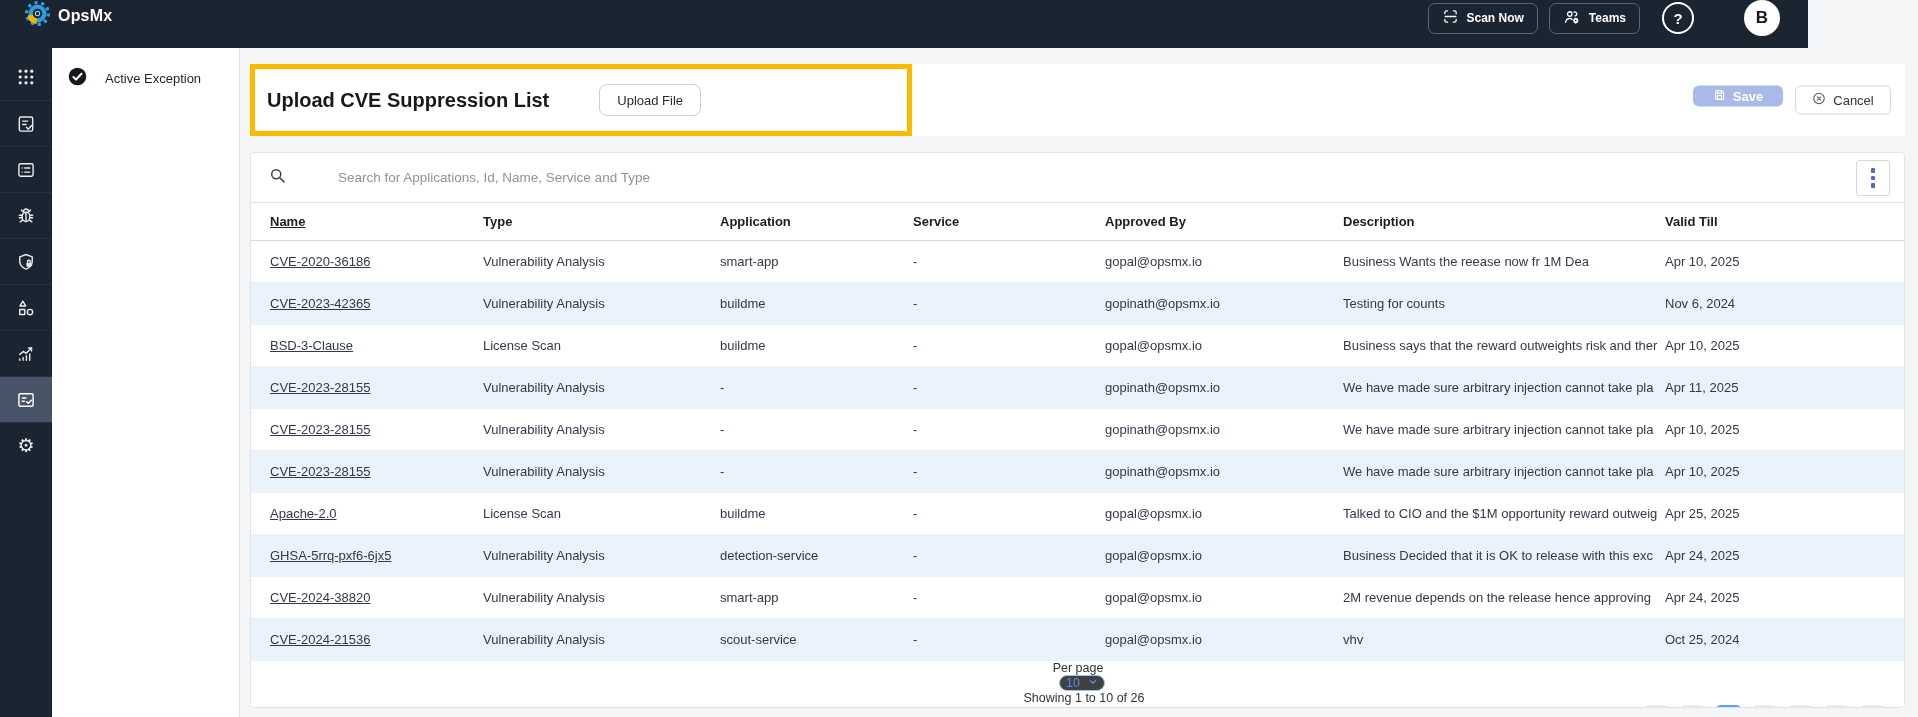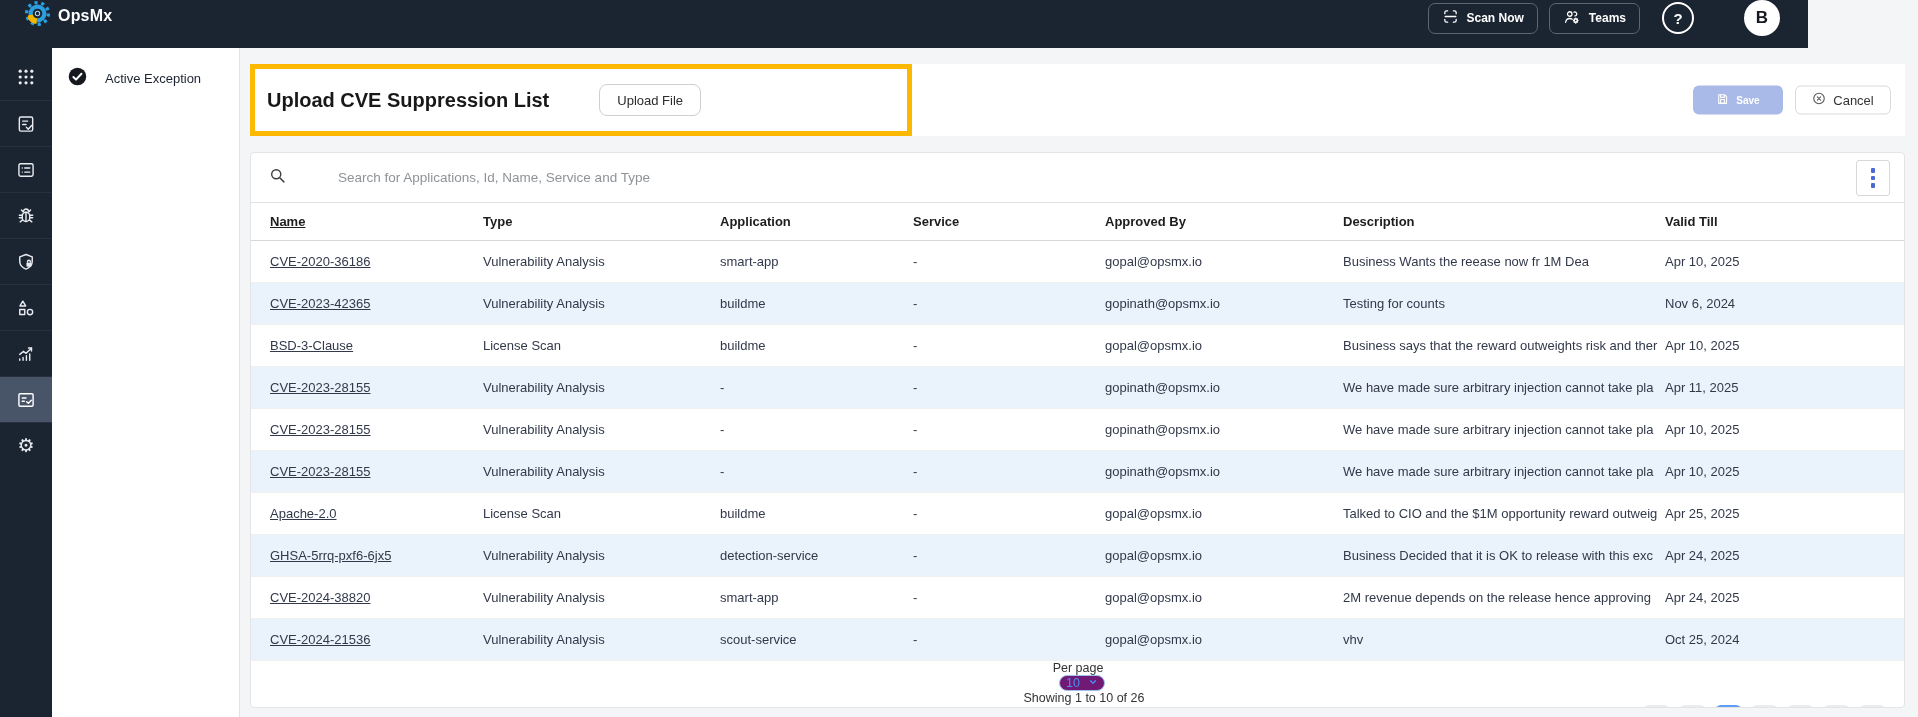--- a/index.html
+++ b/index.html
@@ -31,21 +31,21 @@
   .side-label{font-size:13px;font-weight:400;color:#1d2330;}
 
   
   .main{position:absolute;left:240px;top:48px;width:1678px;height:669px;background:#f4f5f7;}
 
   .band{position:absolute;left:10px;top:16px;width:1655px;height:72px;background:#fff;}
   .goldbox{position:absolute;left:0;top:0;width:662px;height:72px;box-sizing:border-box;border:5px solid #fcb900;background:#fff;display:flex;align-items:center;padding-left:12px;}
   .goldbox-title{font-size:20px;font-weight:700;color:#181818;}
   .upload-btn{margin-left:50px;height:32px;padding:0 17px;background:#fff;border:1px solid #cfcfcf;border-radius:8px;font-size:13px;color:#2b2b2b;cursor:pointer;}
   .band-actions{position:absolute;right:14px;top:50%;transform:translateY(-50%);display:flex;gap:12px;}
-  .save-btn{display:flex;align-items:center;justify-content:center;gap:7px;width:90px;height:29px;background:#a9b9e8;color:#fff;border:none;border-radius:6px;font-size:10px;font-weight:600;cursor:default;}
+  .save-btn{display:flex;align-items:center;justify-content:center;gap:7px;width:90px;height:21px;background:#a9b9e8;color:#fff;border:none;border-radius:6px;font-size:13px;font-weight:600;cursor:default;}
   .cancel-btn{display:flex;align-items:center;justify-content:center;gap:7px;width:96px;height:29px;background:#fff;color:#333;border:1px solid #d9d9d9;border-radius:6px;font-size:13px;cursor:pointer;}
 
   
   .card{position:absolute;left:10px;top:104px;width:1655px;height:556px;background:#fff;border:1px solid #e4e4e4;border-radius:4px;box-sizing:border-box;overflow:hidden;}
   .search-row{position:relative;height:50px;border-bottom:1px solid #e2e2e2;display:flex;align-items:center;padding:0 0 0 18px;box-sizing:border-box;gap:40px;}
   .search-input{border:none;outline:none;flex:0 0 900px;margin-left:10px;font-size:13.5px;color:#333;background:transparent;font-family:inherit;}
   .search-input::placeholder{color:#8f9398;}
   .kebab-btn{position:absolute;right:14px;top:7px;width:34px;height:36px;border:1px solid #d8d8d8;border-radius:3px;background:#fff;display:flex;flex-direction:column;align-items:center;justify-content:center;gap:3px;cursor:pointer;}
   .kebab-btn i{width:4.5px;height:4.5px;border-radius:1px;background:#4c68d2;}
 
@@ -53,21 +53,21 @@
   .thead{height:38px;border-bottom:1px solid #d8d8d8;box-sizing:border-box;}
   .hcell{font-size:13px;font-weight:700;color:#1d1d1d;white-space:nowrap;overflow:hidden;}
   .trow{height:42px;border-bottom:1px solid #f0f0f0;box-sizing:border-box;cursor:pointer;}
   .trow:nth-child(even){background:#eaf2fb;}
   .tcell{font-size:13px;color:#32394a;white-space:nowrap;overflow:hidden;padding-right:10px;}
   .hcell:first-child,.tcell:first-child{padding-left:19px;text-decoration:underline;}
 
   
   .tfoot{height:48px;display:flex;align-items:center;padding:0 18px 0 19px;box-sizing:border-box;flex-direction:column;}
   .perpage-label{font-size:12.5px;color:#333;}
-  .perpage-select{margin-left:8px;width:46px;height:22px;border:1px solid #9fc0ee;border-radius:8px;display:flex;align-items:center;justify-content:space-between;padding:0 6px;box-sizing:border-box;color:#4a90f2;font-size:12.5px;cursor:pointer;background:#701a75;}
+  .perpage-select{margin-left:8px;width:46px;height:22px;border:1px solid #9fc0ee;border-radius:8px;display:flex;align-items:center;justify-content:space-between;padding:0 6px;box-sizing:border-box;color:#4a90f2;font-size:12.5px;cursor:pointer;background:#404040;}
   .showing{margin-left:12px;font-size:12.5px;color:#333;}
   .pager{margin-left:auto;display:flex;gap:9px;align-items:center;}
   .page-btn{min-width:27px;height:25px;border:none;border-radius:6px;background:#ececec;color:#3a3a3a;font-size:13px;font-weight:700;display:flex;align-items:center;justify-content:center;cursor:pointer;padding:0 6px;}
   .page-btn.disabled{color:#b5b5b5;cursor:default;}
   .page-btn.active{background:#5f9cf7;color:#fff;font-weight:600;}
 </style>
 </head>
 <body>
 
 <div class="screen">

